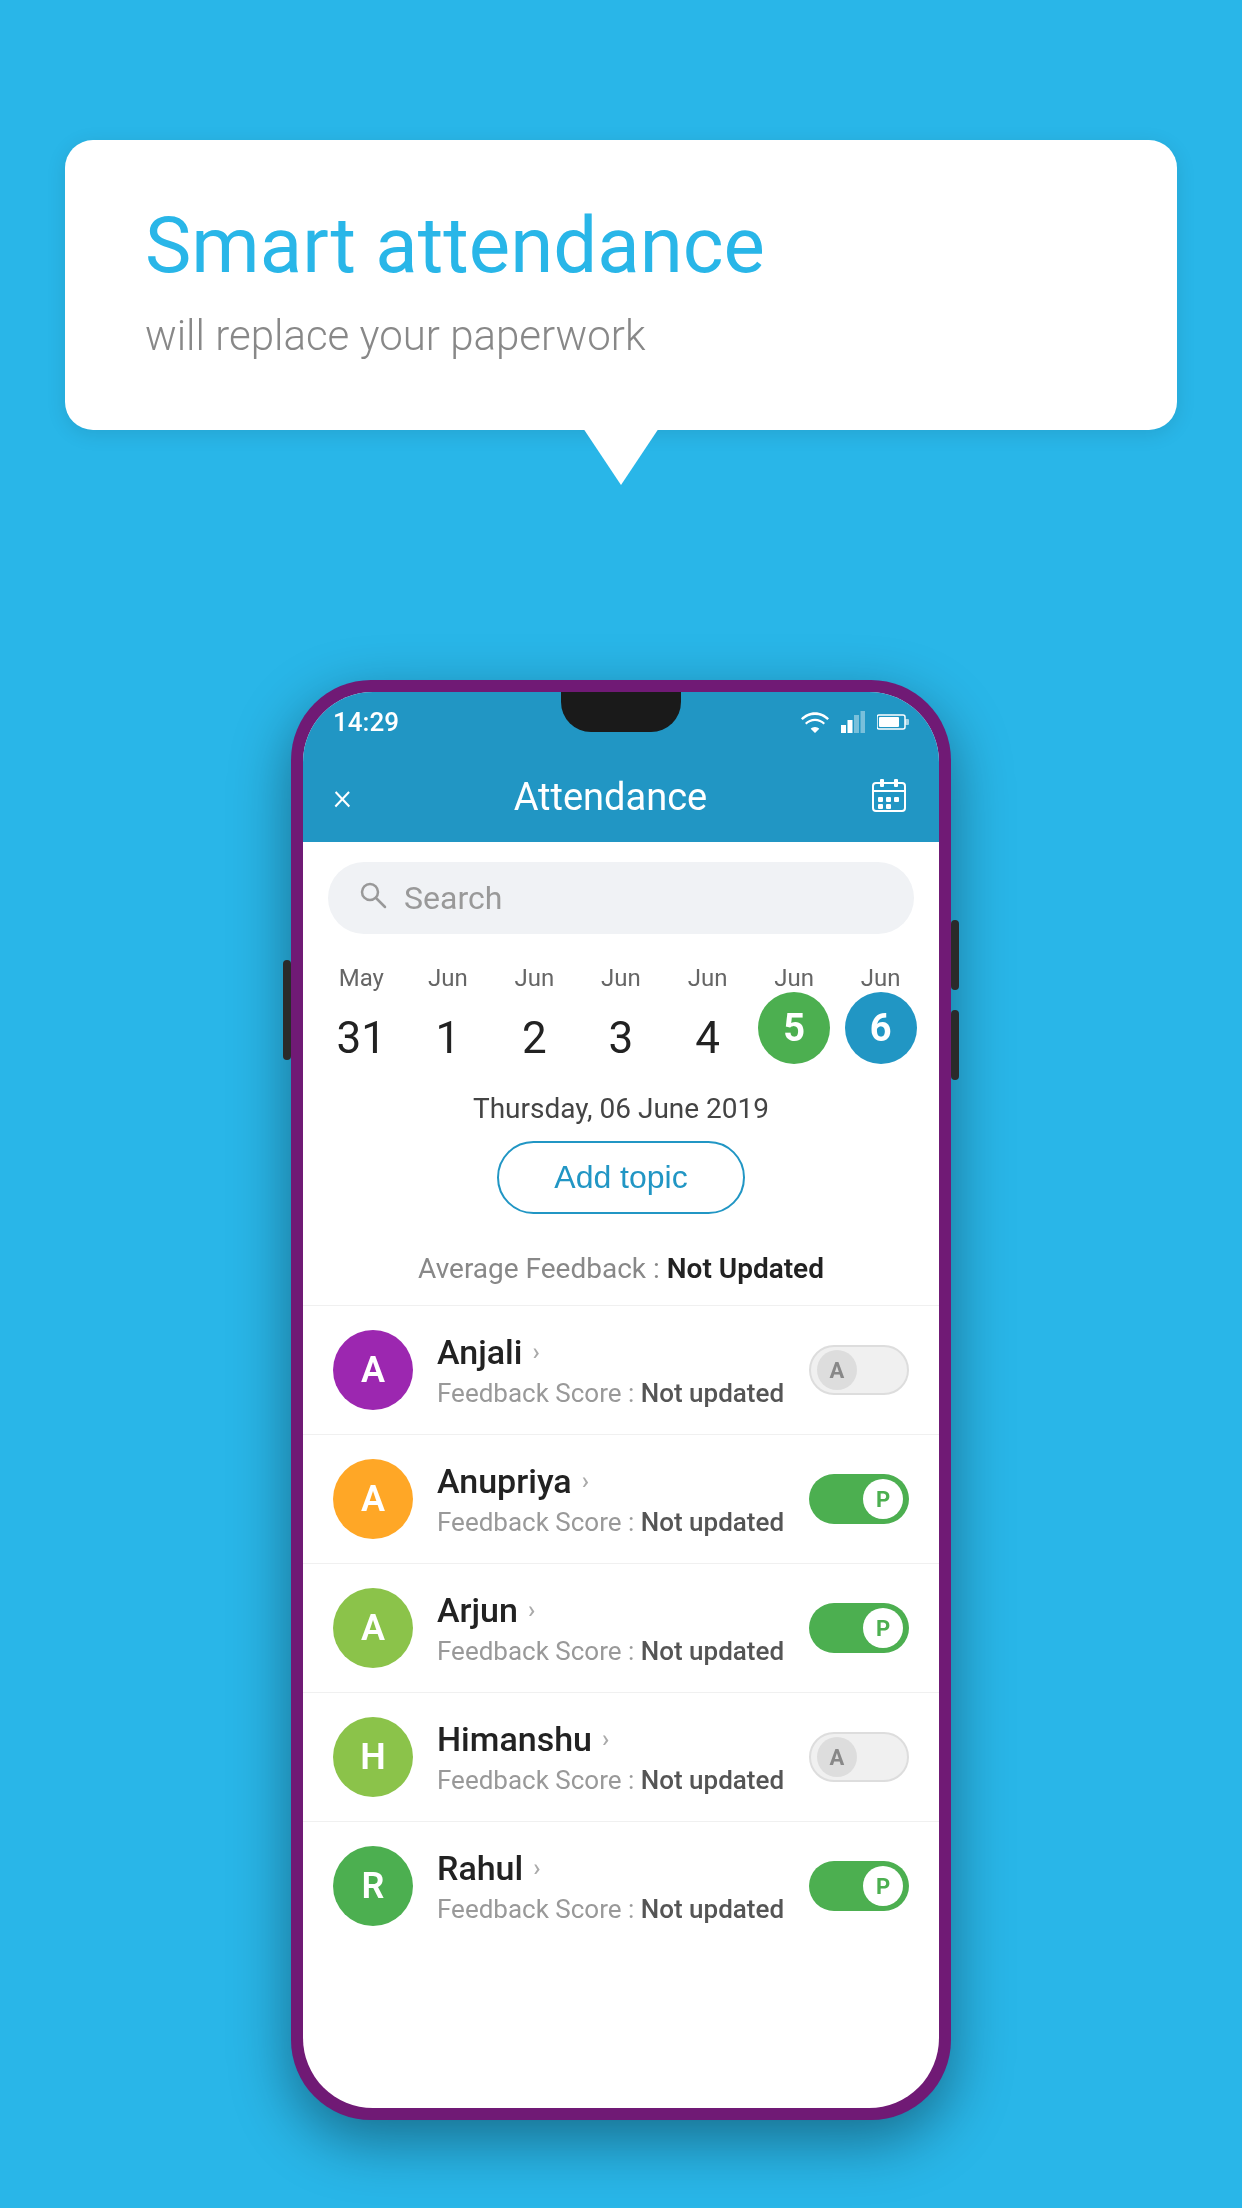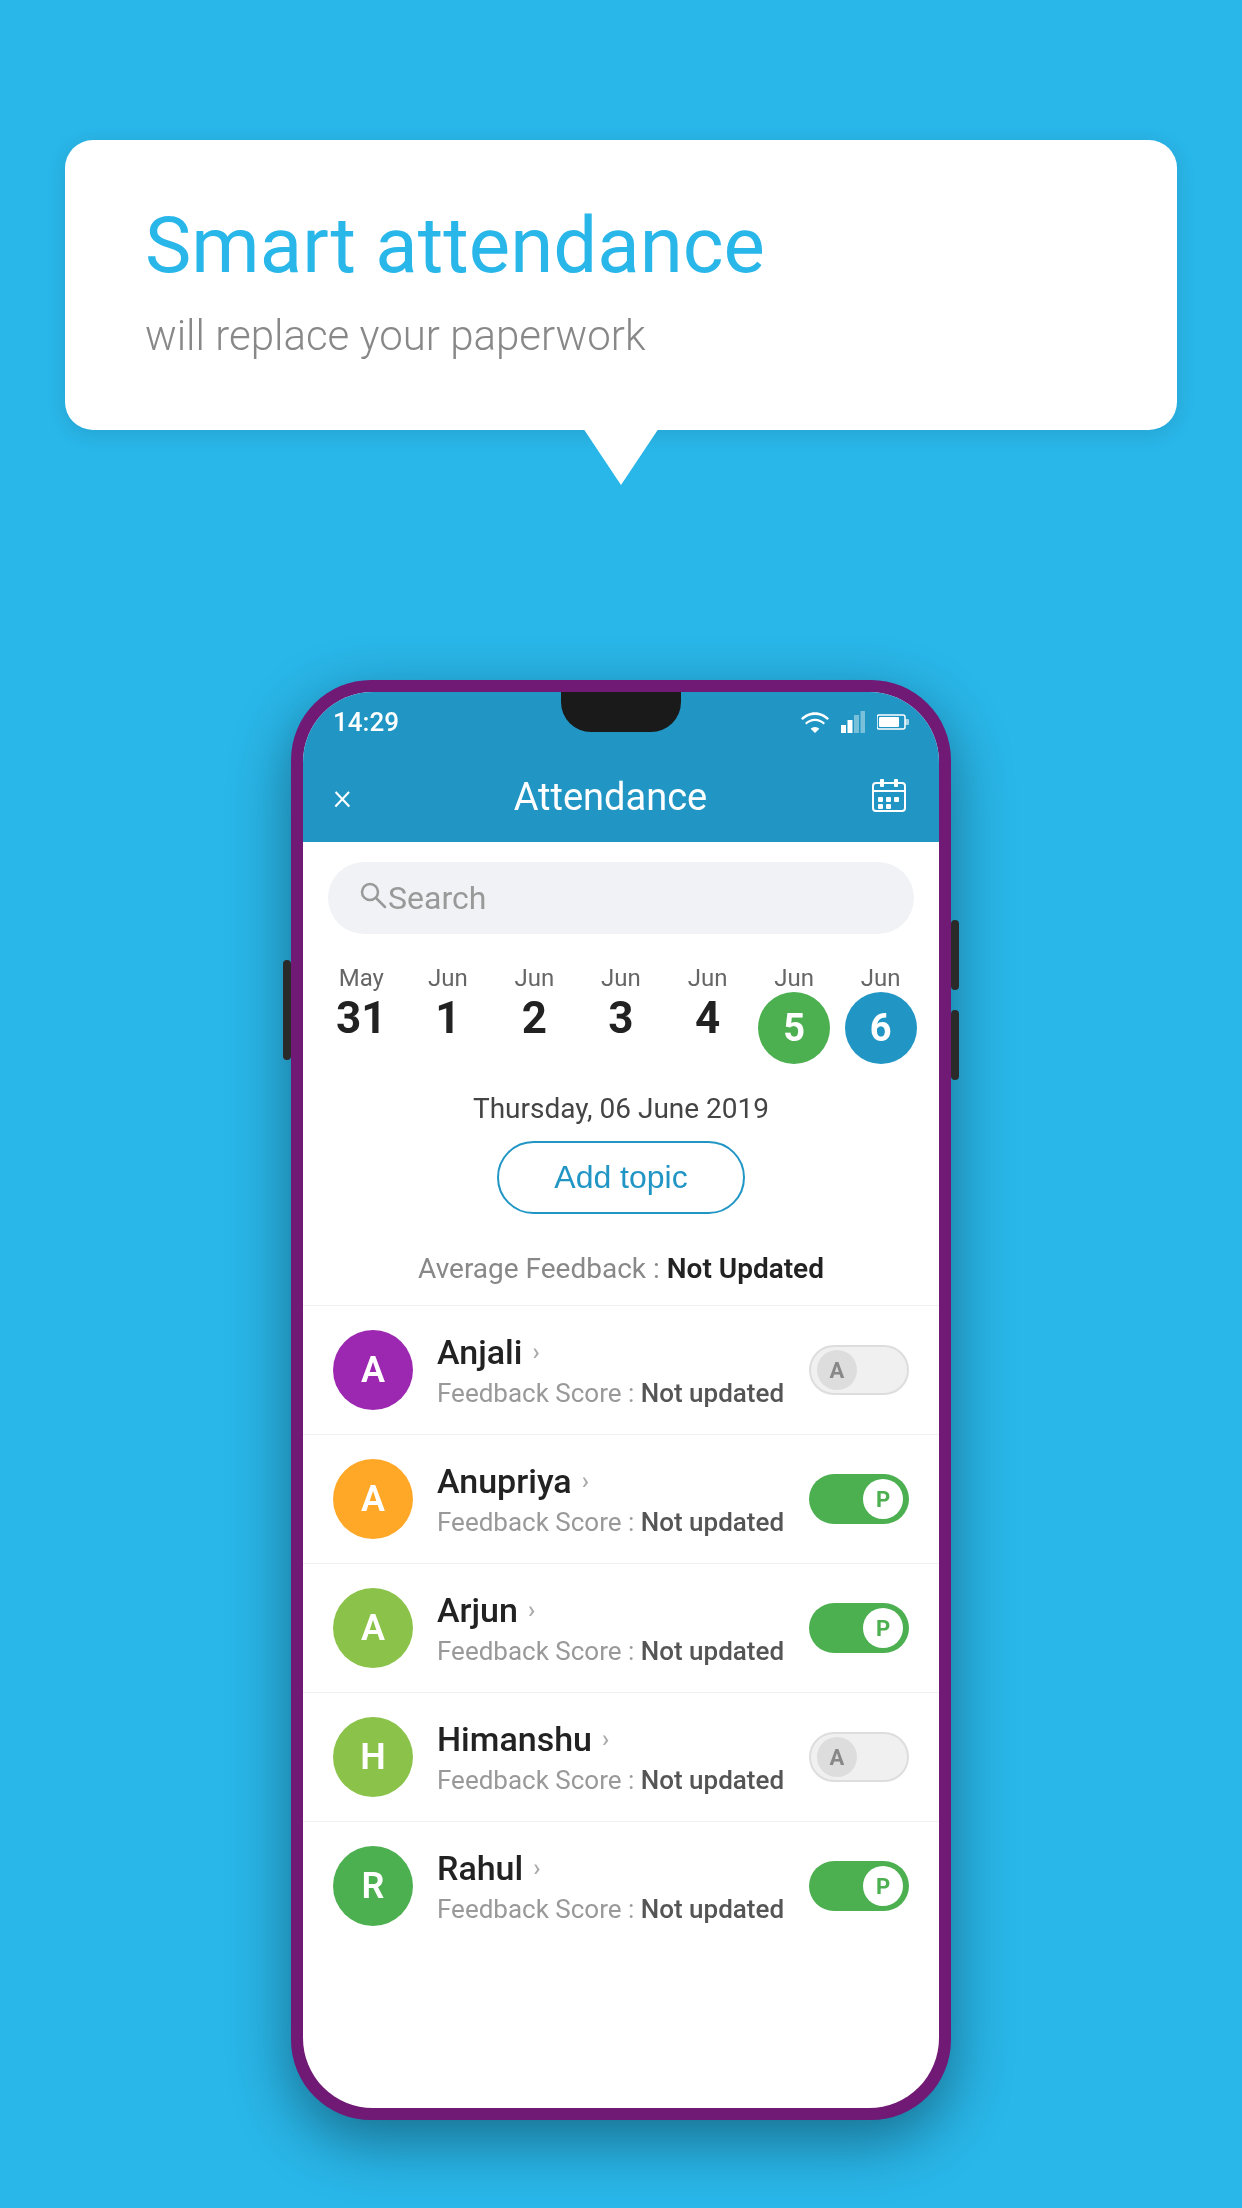--- a/index.html
+++ b/index.html
@@ -147,21 +147,21 @@
     }
 
     .search-input {
       width: 100%;
       height: 72px;
       background: #f0f2f5;
       border-radius: 36px;
       display: flex;
       align-items: center;
       padding: 0 30px;
-      gap: 0;
+      gap: 16px;
     }
 
     .search-icon {
       color: #999;
       font-size: 30px;
     }
 
     .search-text {
       color: #999;
       font-size: 32px;
@@ -183,22 +183,23 @@
     }
 
     .date-month {
       font-size: 24px;
       color: #666;
       font-weight: 400;
     }
 
     .date-day {
       font-size: 44px;
-      font-weight: 700;
+      font-weight: 400;
       color: #222;
+      margin-top: 20px;
     }
 
     .date-cell.active-green .date-day-circle {
       background: #4caf50;
       color: white;
       width: 72px;
       height: 72px;
       border-radius: 50%;
       display: flex;
       align-items: center;

